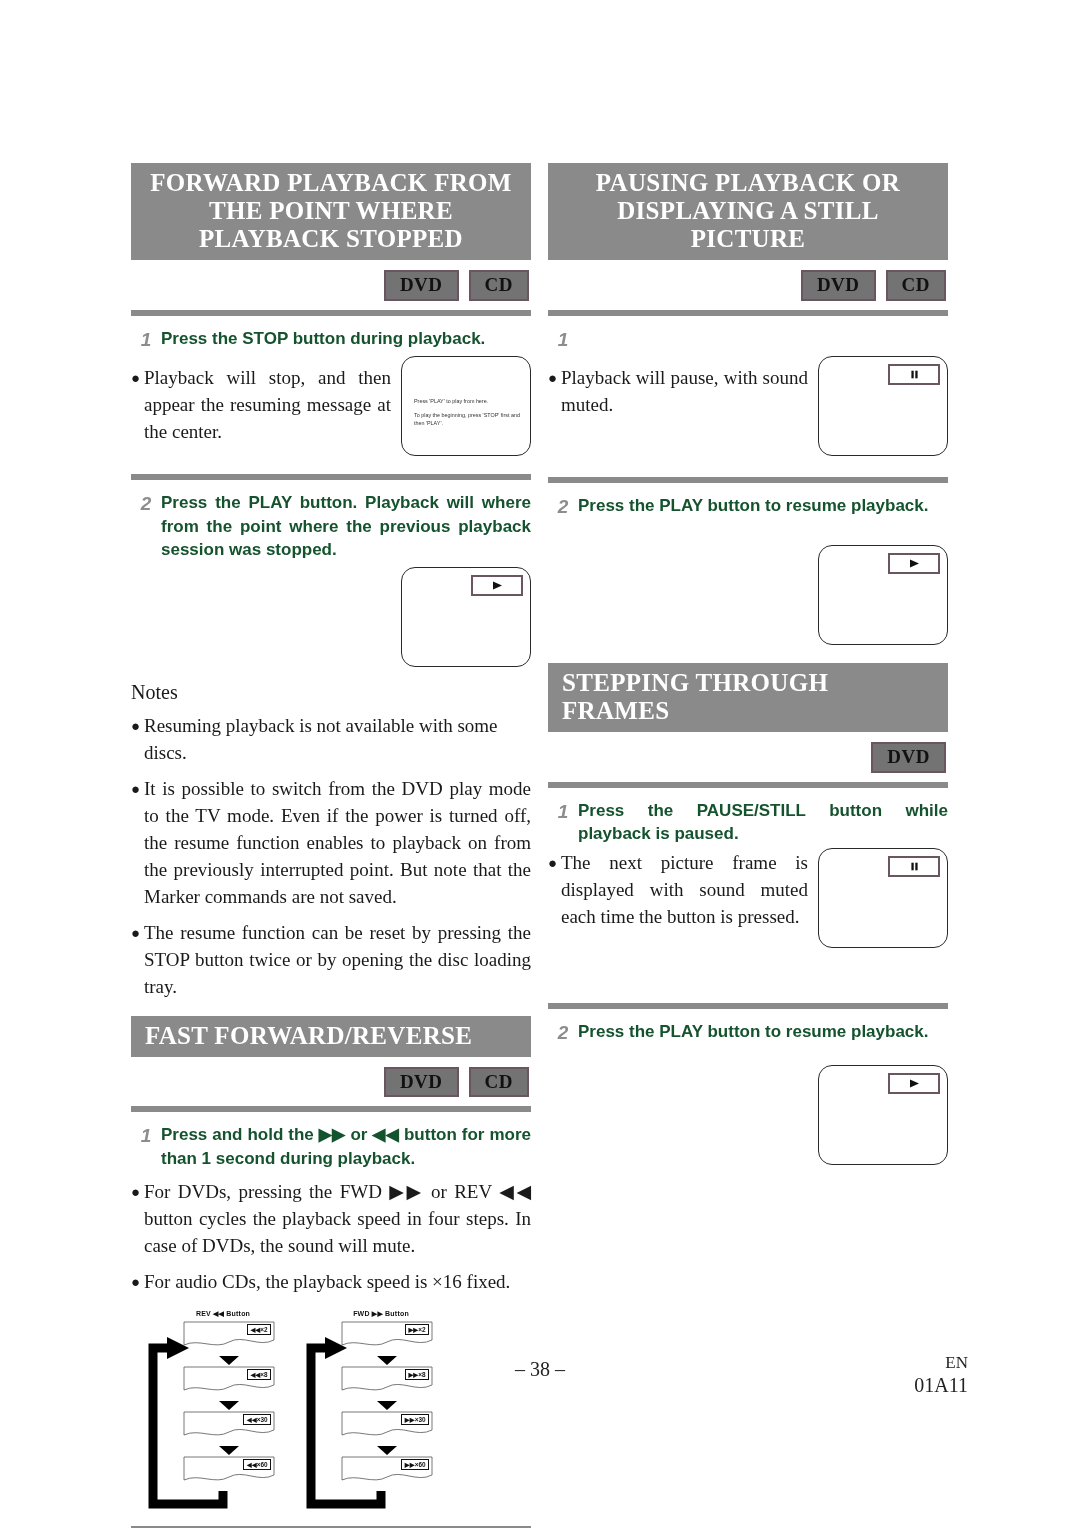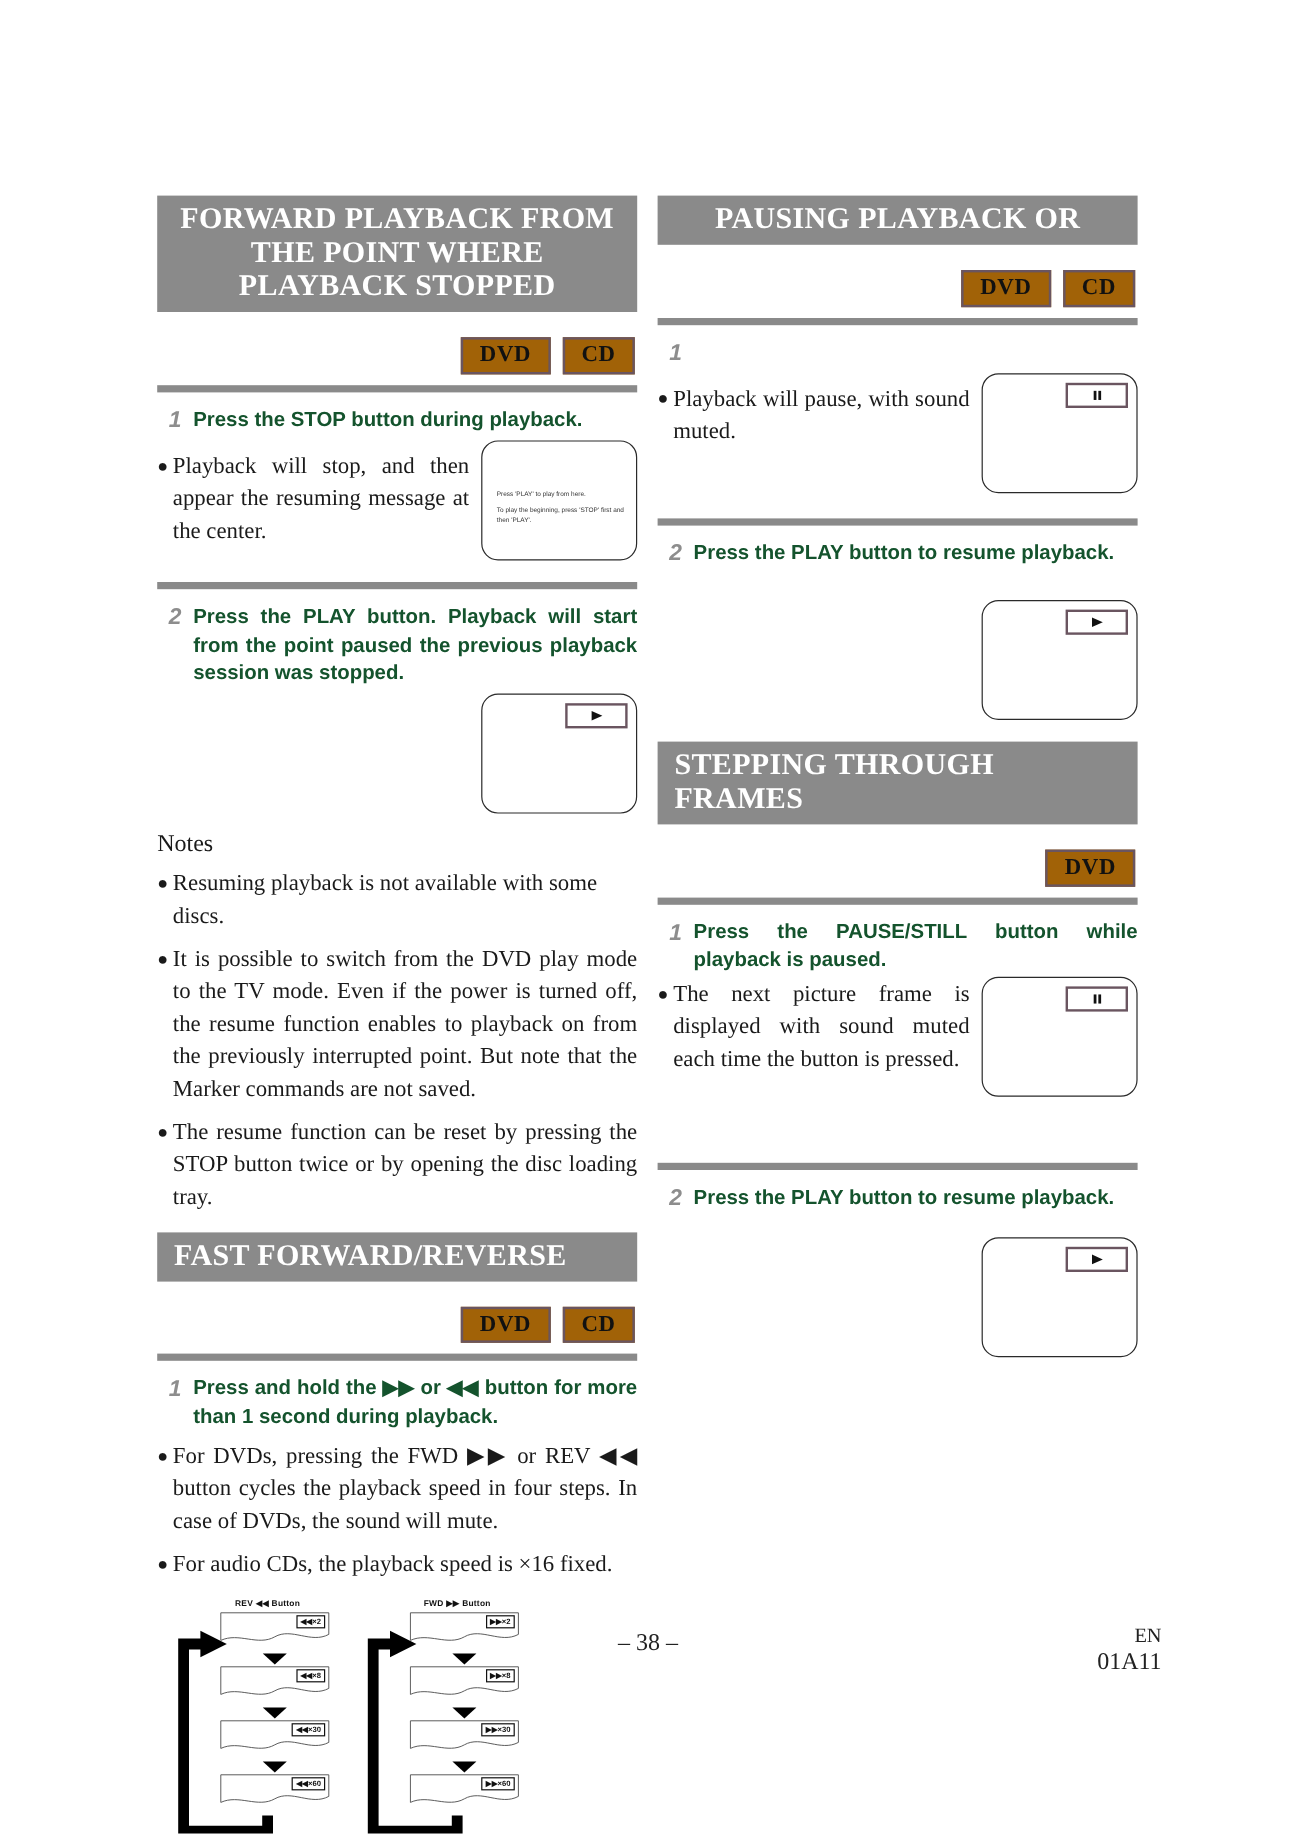--- a/index.html
+++ b/index.html
@@ -46,29 +46,28 @@
   
   .badges {
     display: flex;
     justify-content: flex-end;
     gap: 10px;
     margin-top: 10px;
     padding-right: 2px;
   }
   .badge {
     border: 2px solid #6a5560;
-    background: #a16207;
+    background: #737373;
     font-family: "Liberation Serif", serif;
     font-weight: bold;
     font-size: 19px;
     letter-spacing: 0.5px;
     padding: 2px 14px 3px 14px;
     color: #111;
     line-height: 1.15;
-    margin-top: 11px;
   }
 
   
   .rule {
     height: 6px;
     background: #8a8a8a;
     margin-top: 9px;
   }
 
   
@@ -295,21 +294,21 @@
             <p>To play the beginning, press 'STOP' first and then 'PLAY'.</p>
           </div>
         </div>
       </div>
     </div>
 
     <div class="rule" style="margin-top:18px;"></div>
 
     <div class="step">
       <div class="step-num">2</div>
-      <div class="step-text">Press the PLAY button. Playback will start from the point paused the previous playback session was stopped.</div>
+      <div class="step-text">Press the PLAY button. Playback will where from the point where the previous playback session was stopped.</div>
     </div>
 
     <div class="tv-right" style="margin-top:5px;">
       <div class="tv">
         <div class="osd">
           <svg width="11" height="9" viewBox="0 0 11 9">
               <polygon points="1,0.5 10,4.5 1,8.5" fill="#111"></polygon>
             </svg>
         </div>
       </div>
@@ -450,20 +449,21 @@
     </div>
 
     <div class="rule" style="margin-top:16px;"></div>
 
   </div>
 
   <div class="col col-right">
 
     <div class="sec-bar center">
       <div>PAUSING PLAYBACK OR</div>
+      <div>DISPLAYING A STILL PICTURE</div>
     </div>
 
     <div class="badges">
       <div class="badge">DVD</div>
       <div class="badge">CD</div>
     </div>
 
     <div class="rule"></div>
 
     <div class="step">

